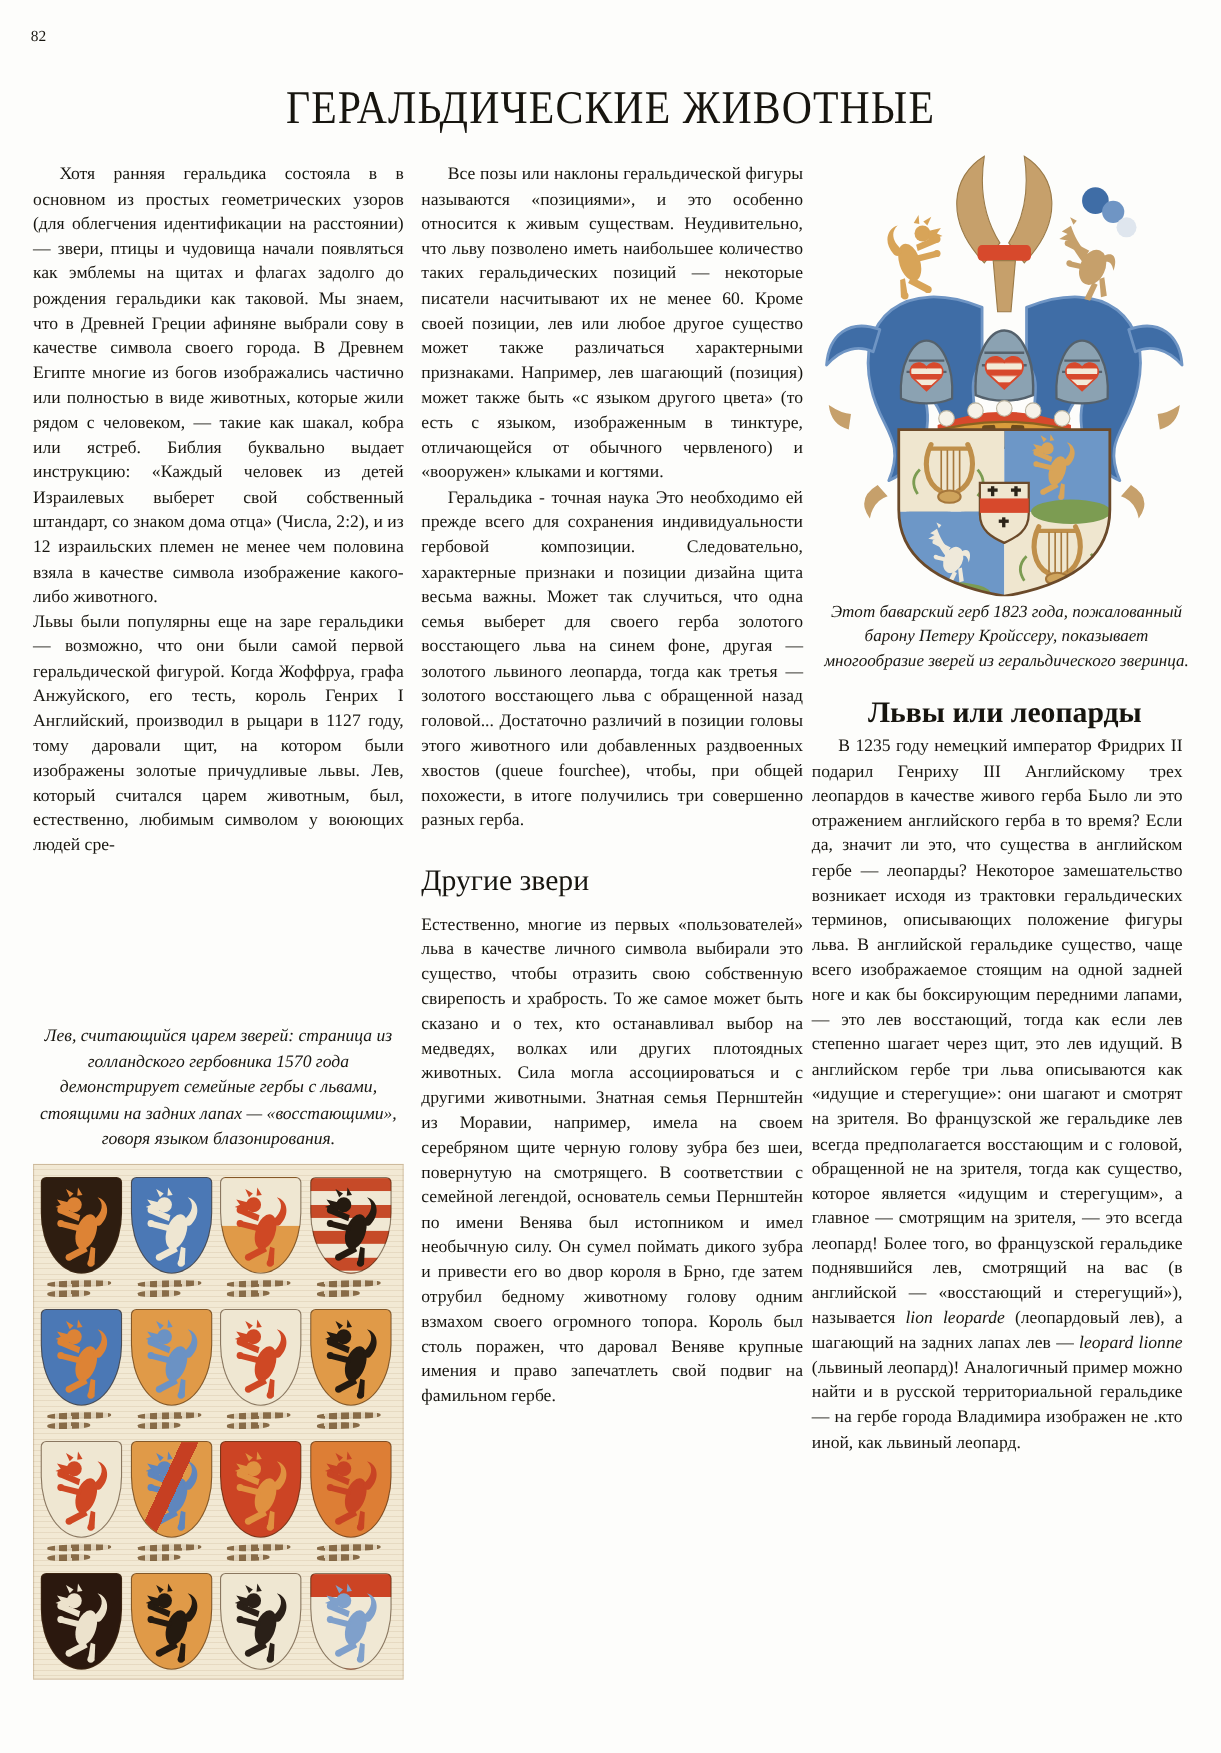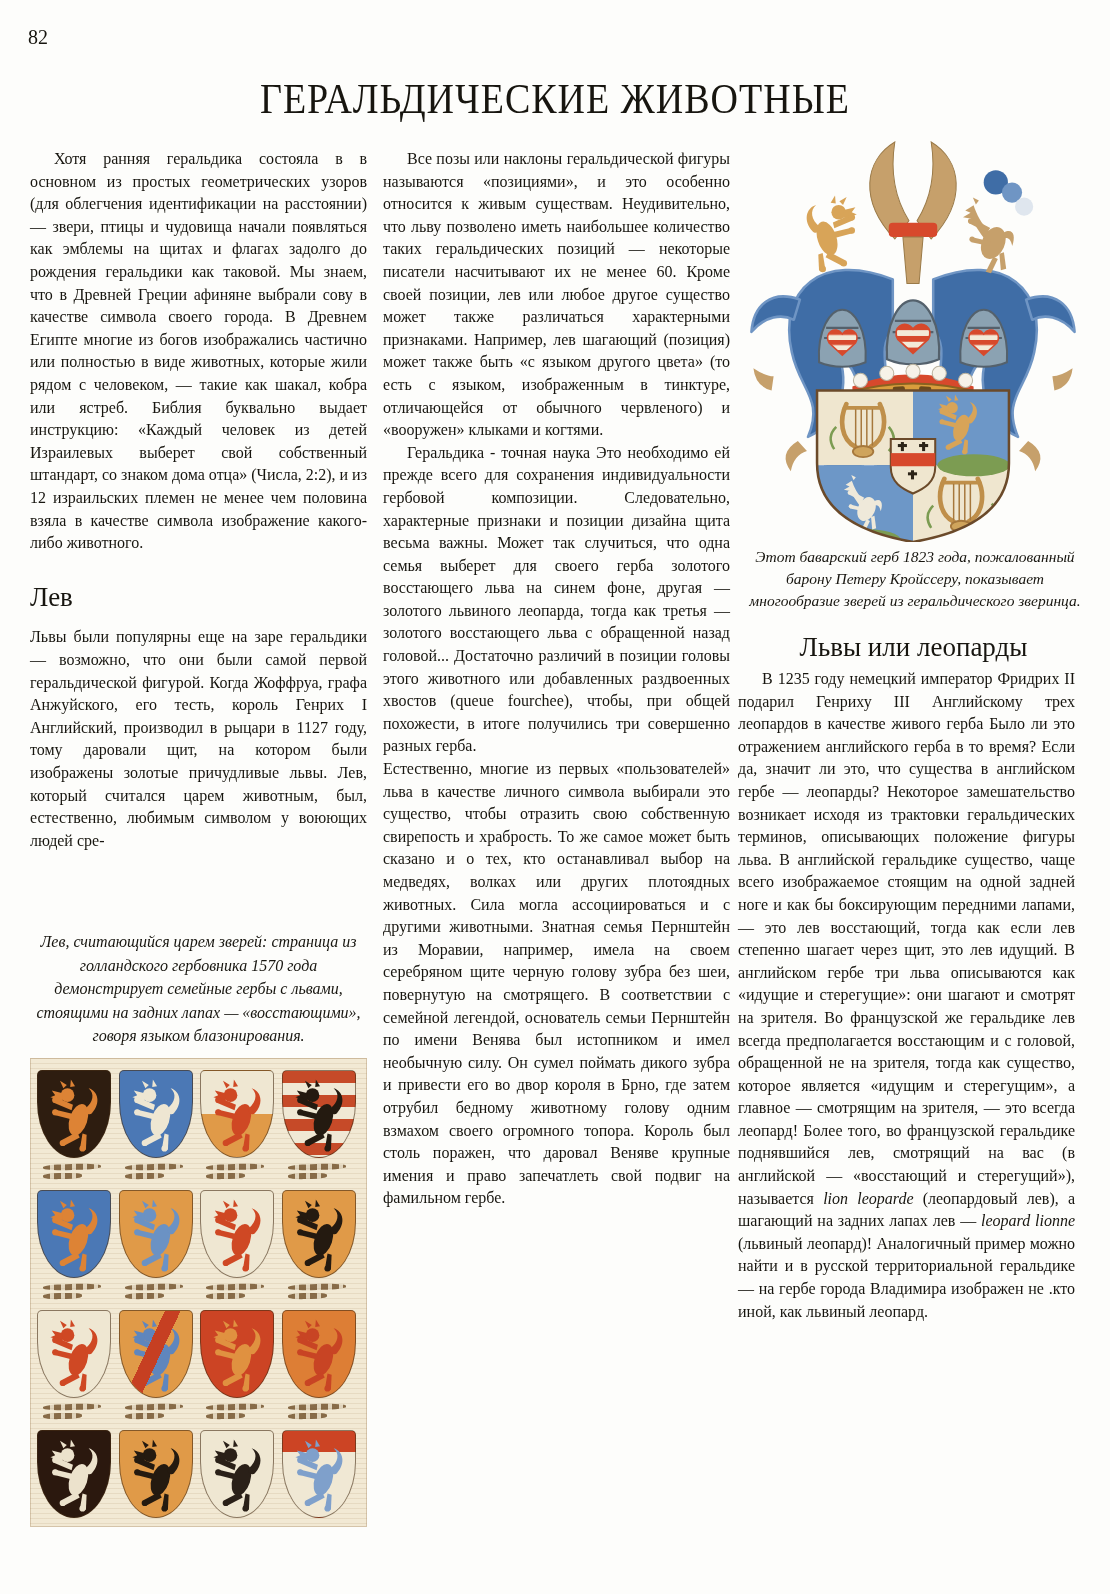--- a/index.html
+++ b/index.html
@@ -2,21 +2,21 @@
 <html lang="ru" style="--mantling-blue: #3f6da6; --mantling-blue-light: #6f95c4; --metal-tan: #c6a06b; --crest-gold: #d8a458; --red: #d7492c; --shield-blue: #6d97c7; --parchment: #efe6cf; --green: #7c9c52; --steel: #8ba2b2; --crown-gold: #d99d3c;"><head>
 <meta charset="utf-8">
 <style>
   html,body{margin:0;padding:0;}
   body{
     width:1110px;height:1594px;position:relative;
     background:#fdfdfb;color:#17150f;
     font-family:"Liberation Serif", serif;
     overflow:hidden;
   }
-  .pageno{position:absolute;left:28px;top:26px;font-size:20px;text-align:center;}
+  .pageno{position:absolute;left:28px;top:26px;font-size:14px;text-align:center;}
   .title{
     position:absolute;left:0;top:74px;width:100%;
     text-align:center;font-size:38px;font-weight:400;
     letter-spacing:1px;transform:scaleY(1.12);transform-origin:top center;
     white-space:nowrap;
   }
   .col{position:absolute;top:148px;text-align:justify;font-size:16px;line-height:22.6px;}
   #col-left{left:30px;width:337px;}
   #col-mid{left:383px;width:347px;}
   #col-right-text{left:738px;width:337px;top:668px;}
@@ -24,21 +24,21 @@
   .indent{text-indent:24px;}
   h2.sec{font-size:27px;font-weight:400;margin:28px 0 14px 0;line-height:1.1;}
   .figcaption{
     position:absolute;font-style:italic;font-size:16px;line-height:23.5px;
     text-align:center;
   }
   #cap-left{left:30px;top:930px;width:337px;}
   #cap-right{left:748px;top:546px;width:334px;font-size:15.5px;line-height:22px;}
   #head-right{
     position:absolute;left:745px;top:610px;width:337px;
-    text-align:center;font-size:27px;font-weight:400;
+    text-align:center;font-size:27px;font-weight:700;
   }
   
   #armorial{
     position:absolute;left:30px;top:1058px;width:337px;height:469px;
     box-sizing:border-box;padding:12px 7px 0 7px;
     background:
       repeating-linear-gradient(180deg, rgba(150,115,70,.13) 0 1px, rgba(0,0,0,0) 1px 5px),
       #f2e9d4;
     box-shadow:0 0 0 1px rgba(160,130,90,.35) inset;
   }
@@ -119,21 +119,20 @@
   </defs>
 </svg>
 
 <div class="page">
 
   <div class="pageno">82</div>
   <div class="title">ГЕРАЛЬДИЧЕСКИЕ ЖИВОТНЫЕ</div>
 
   <div class="col" id="col-left">
     <p class="indent">Хотя ранняя геральдика состояла в в основном из простых геометрических узоров (для облегчения идентификации на расстоянии) — звери, птицы и чудовища начали появляться как эмблемы на щитах и флагах задолго до рождения геральдики как таковой. Мы знаем, что в Древней Греции афиняне выбрали сову в качестве символа своего города. В Древнем Египте многие из богов изображались частично или полностью в виде животных, которые жили рядом с человеком, — такие как шакал, кобра или ястреб. Библия буквально выдает инструкцию: «Каждый человек из детей Израилевых выберет свой собственный штандарт, со знаком дома отца» (Числа, 2:2), и из 12 израильских племен не менее чем половина взяла в качестве символа изображение какого-либо животного.</p>
-    <h2 class="sec">Лев</h2>
     <p>Львы были популярны еще на заре геральдики — возможно, что они были самой первой геральдической фигурой. Когда Жоффруа, графа Анжуйского, его тесть, король Генрих I Английский, производил в рыцари в 1127 году, тому даровали щит, на котором были изображены золотые причудливые львы. Лев, который считался царем животным, был, естественно, любимым символом у воюющих людей сре-</p>
   </div>
 
   <div class="figcaption" id="cap-left">Лев, считающийся царем зверей: страница из голландского гербовника 1570 года демонстрирует семейные гербы с львами, стоящими на задних лапах — «восстающими», говоря языком  блазонирования.</div>
 
   <div id="armorial">
     <div id="armorial-rows">
         <div class="shield-row">
           <div class="cell">
             <div class="shield" style="background: rgb(46, 29, 16);">
@@ -302,20 +301,21 @@
               </svg>
             </div>
           </div>
         </div>
       </div>
   </div>
 
   <div class="col" id="col-mid">
     <p class="indent">Все позы или наклоны геральдической фигуры называются «позициями», и это особенно относится к живым существам. Неудивительно, что льву позволено иметь наибольшее количество таких геральдических позиций — некоторые писатели насчитывают их не менее 60. Кроме своей позиции, лев или любое другое существо может также различаться характерными признаками. Например, лев шагающий (позиция) может также быть «с языком другого цвета» (то есть с языком, изображенным в тинктуре, отличающейся от обычного червленого) и «вооружен» клыками и когтями.</p>
     <p class="indent">Геральдика - точная наука Это необходимо ей прежде всего для сохранения индивидуальности гербовой композиции. Следовательно, характерные признаки и позиции дизайна щита весьма важны. Может так случиться, что одна семья выберет для своего герба золотого восстающего льва на синем фоне, другая — золотого львиного леопарда, тогда как третья — золотого восстающего льва с обращенной назад головой... Достаточно различий в позиции головы этого животного или добавленных раздвоенных хвостов (queue fourchee), чтобы, при общей похожести, в итоге получились три совершенно разных герба.</p>
+    <h2 class="sec">Другие звери</h2>
     <p>Естественно, многие из первых «пользователей» льва в качестве личного символа выбирали это существо, чтобы отразить свою собственную свирепость и храбрость. То же самое может быть сказано и о тех, кто останавливал выбор на медведях, волках или других плотоядных животных. Сила могла ассоциироваться и с другими животными. Знатная семья Пернштейн из Моравии, например, имела на своем серебряном щите черную голову зубра без шеи, повернутую на смотрящего. В соответствии с семейной легендой, основатель семьи Пернштейн по имени Венява был истопником и имел необычную силу. Он сумел поймать дикого зубра и привести его во двор короля в Брно, где затем отрубил бедному животному голову одним взмахом своего огромного топора. Король был столь поражен, что даровал Веняве крупные имения и право запечатлеть свой подвиг на фамильном гербе.</p>
   </div>
 
   <svg id="coa" viewBox="0 0 340 400">
 
     <g fill="var(--mantling-blue)" stroke="var(--mantling-blue-light)" stroke-width="2.5" stroke-linejoin="round">
       <path d="M150 140 C80 112 36 150 50 212 C58 250 82 258 66 296 C100 281 107 242 96 214 C122 232 114 270 140 280 C153 240 131 210 150 190 Z"></path>
       <path d="M118 284 C74 302 72 347 108 368 C110 338 125 332 120 308 C141 322 133 350 153 358 C162 326 139 299 148 287 Z"></path>
       <path d="M58 160 C30 150 12 165 10 192 C24 176 40 174 52 180 Z"></path>
     </g>

